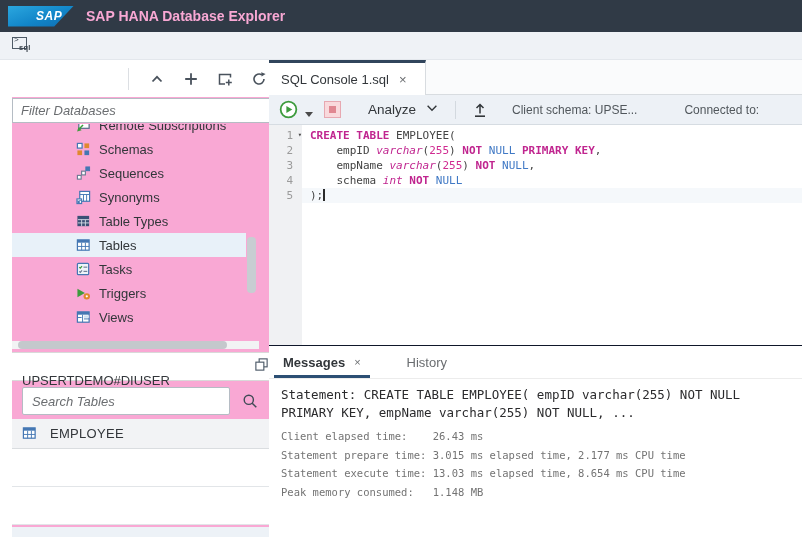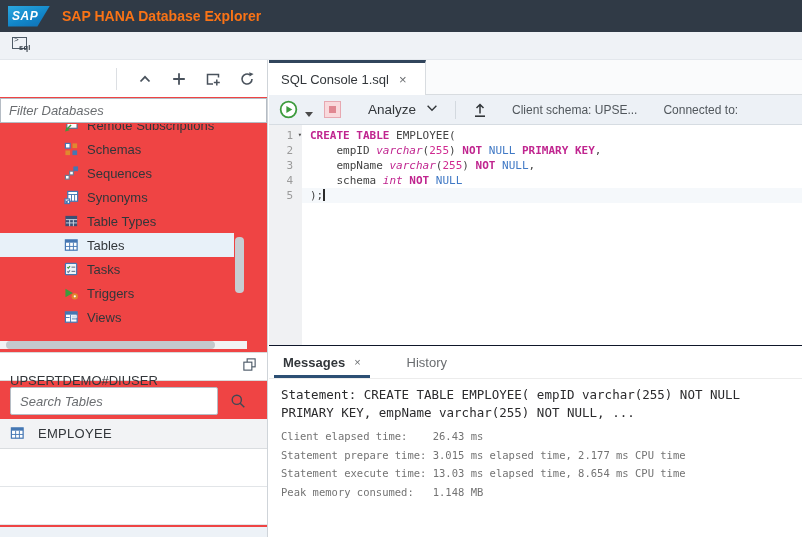--- a/index.html
+++ b/index.html
@@ -3,31 +3,31 @@
 <meta charset="utf-8">
 <style>
   html,body{margin:0;padding:0;background:#fff;}
   body{width:802px;height:537px;overflow:hidden;position:relative;
        font-family:"Liberation Sans",sans-serif;-webkit-font-smoothing:antialiased;}
   .abs{position:absolute;box-sizing:border-box;}
 
   
   #titlebar{left:0;top:0;width:802px;height:32px;background:#303a46;display:flex;align-items:center;}
   #sap-logo{width:42px;height:21px;margin-left:8px;background:linear-gradient(160deg,#2ba7df 0%,#1286c9 55%,#0f6cb2 100%);
-    clip-path:polygon(0 0,100% 0,70% 100%,0 100%);display:flex;align-items:center;}
+    clip-path:polygon(0 0,100% 0,70% 100%,0 100%);display:flex;align-items:center;padding-left:24px;}
   #sap-logo span{color:#fff;font-weight:bold;font-style:italic;font-size:12px;letter-spacing:.5px;padding-left:4px;}
-  #app-title{color:#f97316;font-size:14px;font-weight:bold;margin-left:12px;}
+  #app-title{color:#f9a8d4;font-size:14px;font-weight:bold;margin-left:12px;}
   #shellbar{left:0;top:32px;width:802px;height:28px;background:#eff2f6;border-bottom:1px solid #e3e7ec;}
   #sql-tool{left:12px;top:37px;width:24px;height:18px;cursor:pointer;}
   #sql-tool .box{position:absolute;left:0;top:0;width:13px;height:10px;border:1px solid #4e5a66;}
   #sql-tool .gt{position:absolute;left:2px;top:-2px;font-size:8px;color:#394450;}
   #sql-tool .lbl{position:absolute;left:7px;top:6px;font-size:7.5px;font-weight:bold;color:#333c46;letter-spacing:.3px;}
 
   
-  #left-panel{left:0;top:60px;width:268px;height:477px;background:#ef4444;border-right:1px solid #cfd4d9;}
+  #left-panel{left:12px;top:60px;width:268px;height:477px;background:#f9a8d4;border-right:1px solid #cfd4d9;}
   #lp-toolbar{left:0;top:0;width:267px;height:37px;background:#fff;display:flex;align-items:center;justify-content:flex-end;padding-right:10px;gap:14px;}
   #lp-toolbar .sep{width:1px;height:22px;background:#dcdfe3;margin-right:4px;}
   .icon-btn{width:20px;height:20px;display:flex;align-items:center;justify-content:center;cursor:pointer;}
   #filter-input{left:0;top:38px;width:267px;height:25px;border:1px solid #b5bcc4;background:#fff;
     font-family:"Liberation Sans",sans-serif;font-size:13px;padding:0 8px;color:#32363a;outline:none;}
   #filter-input::placeholder{font-style:italic;color:#6a6d70;}
 
   #tree{left:0;top:64px;width:247px;height:277px;overflow:hidden;}
   .tree-row{height:24px;display:flex;align-items:center;padding-left:64px;gap:8px;cursor:pointer;width:234px;box-sizing:border-box;}
   .tree-row.clipped{margin-top:-11px;}
@@ -66,21 +66,21 @@
     display:flex;align-items:center;}
   #run-btn{margin-left:10px;width:19px;height:19px;cursor:pointer;}
   #run-dd{margin-left:7px;margin-top:10px;width:0;height:0;border-left:4px solid transparent;border-right:4px solid transparent;border-top:5px solid #4a4a4a;cursor:pointer;}
   #stop-btn{margin-left:11px;width:15px;height:15px;border:1px solid #e7a8b1;background:#f9d9dc;display:flex;align-items:center;justify-content:center;cursor:pointer;}
   #stop-btn .inner{width:7px;height:7px;background:#e08791;}
   #analyze-btn{margin-left:27px;display:flex;align-items:center;gap:9px;cursor:pointer;}
   #analyze-btn .lbl{font-size:13.5px;color:#32363a;}
   #tb-sep1{width:1px;height:18px;background:#d3d9df;margin-left:16px;}
   #upload-btn{margin-left:16px;cursor:pointer;display:flex;}
   #schema-label{margin-left:24px;font-size:12px;color:#51575c;}
-  #connected-label{margin-left:26px;font-size:12px;color:#51575c;}
+  #connected-label{margin-left:47px;font-size:12px;color:#51575c;}
 
   #editor{left:0;top:65px;width:534px;height:220px;background:#fff;overflow:hidden;cursor:text;}
   #gutter-bg{position:absolute;left:0;top:0;width:33px;height:220px;background:#f0f1f3;}
   #ed-lines{position:absolute;left:0;top:3px;width:534px;}
   .ed-row{display:flex;height:15px;line-height:15px;font-family:"DejaVu Sans Mono",monospace;font-size:11px;}
   .ed-row .gut{width:33px;flex:none;text-align:right;padding-right:9px;box-sizing:border-box;color:#9b9b9b;position:relative;}
   .ed-row .gut .fold{position:absolute;right:0px;top:0px;font-size:7px;color:#4a4a4a;}
   .ed-row .code{flex:1;padding-left:8px;white-space:pre;color:#444;}
   .ed-row.active .code{background:#f5f8fb;}
   .tk-kw{color:#c0258f;font-weight:bold;}

